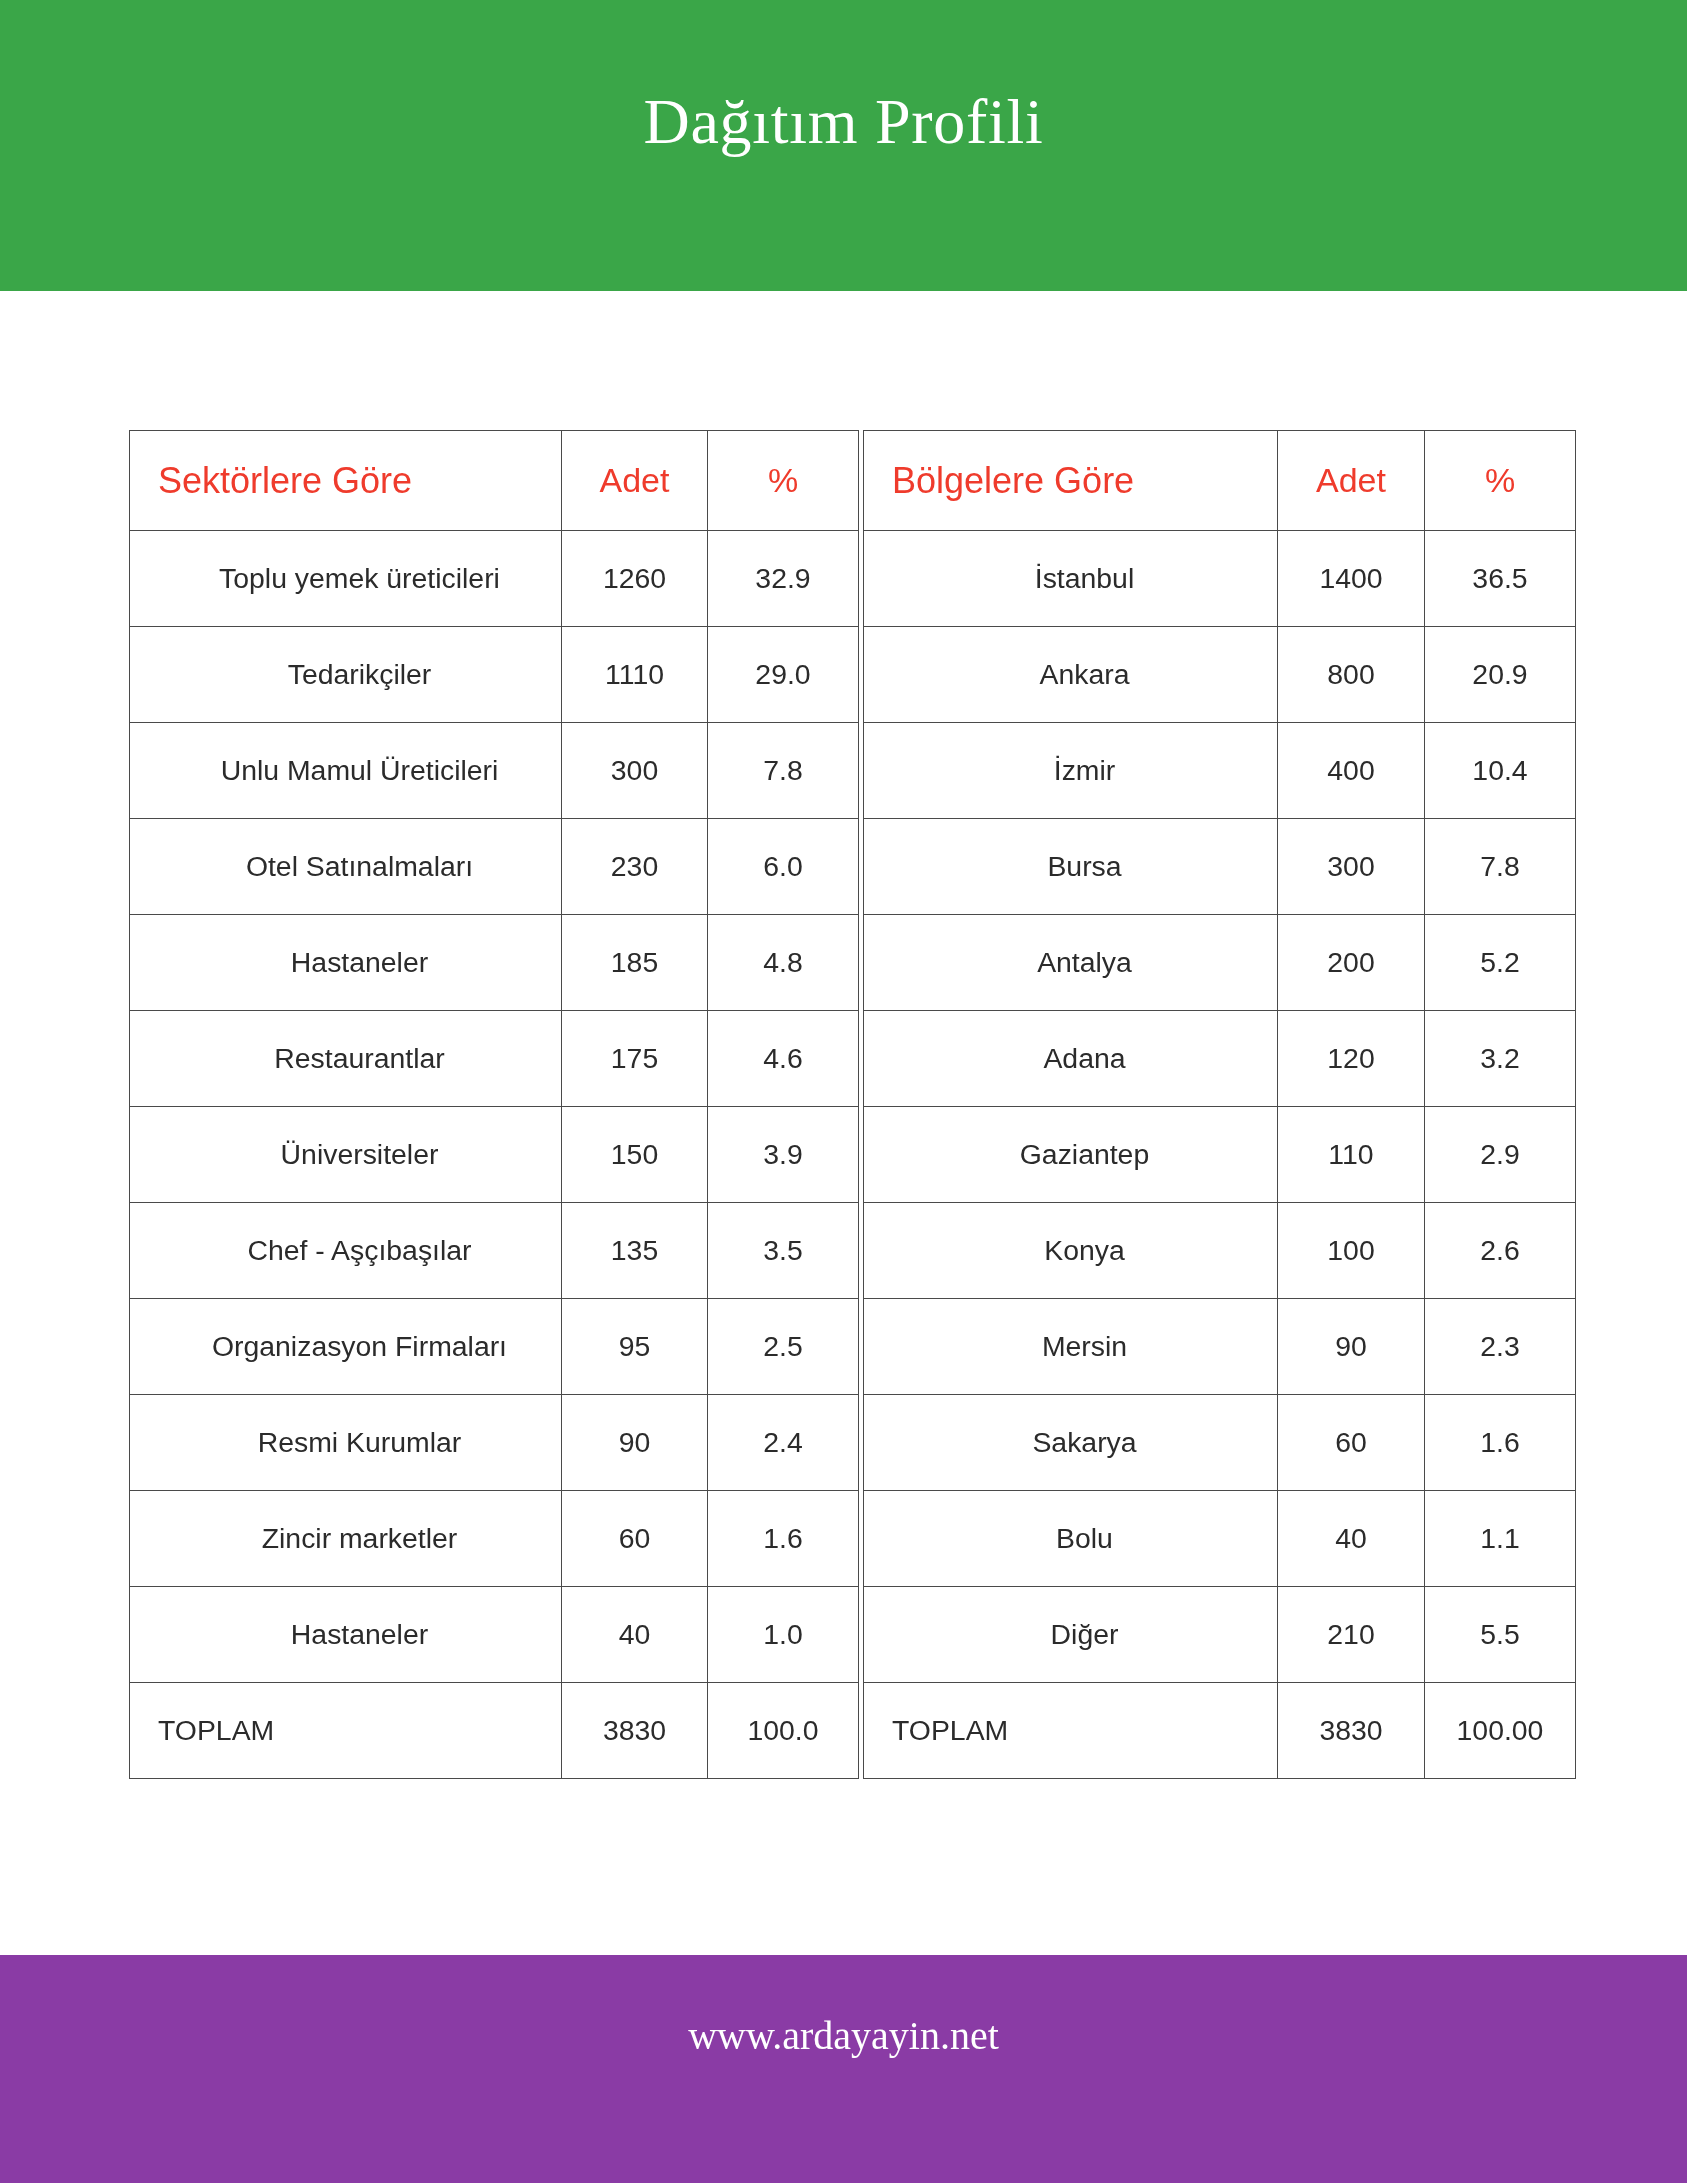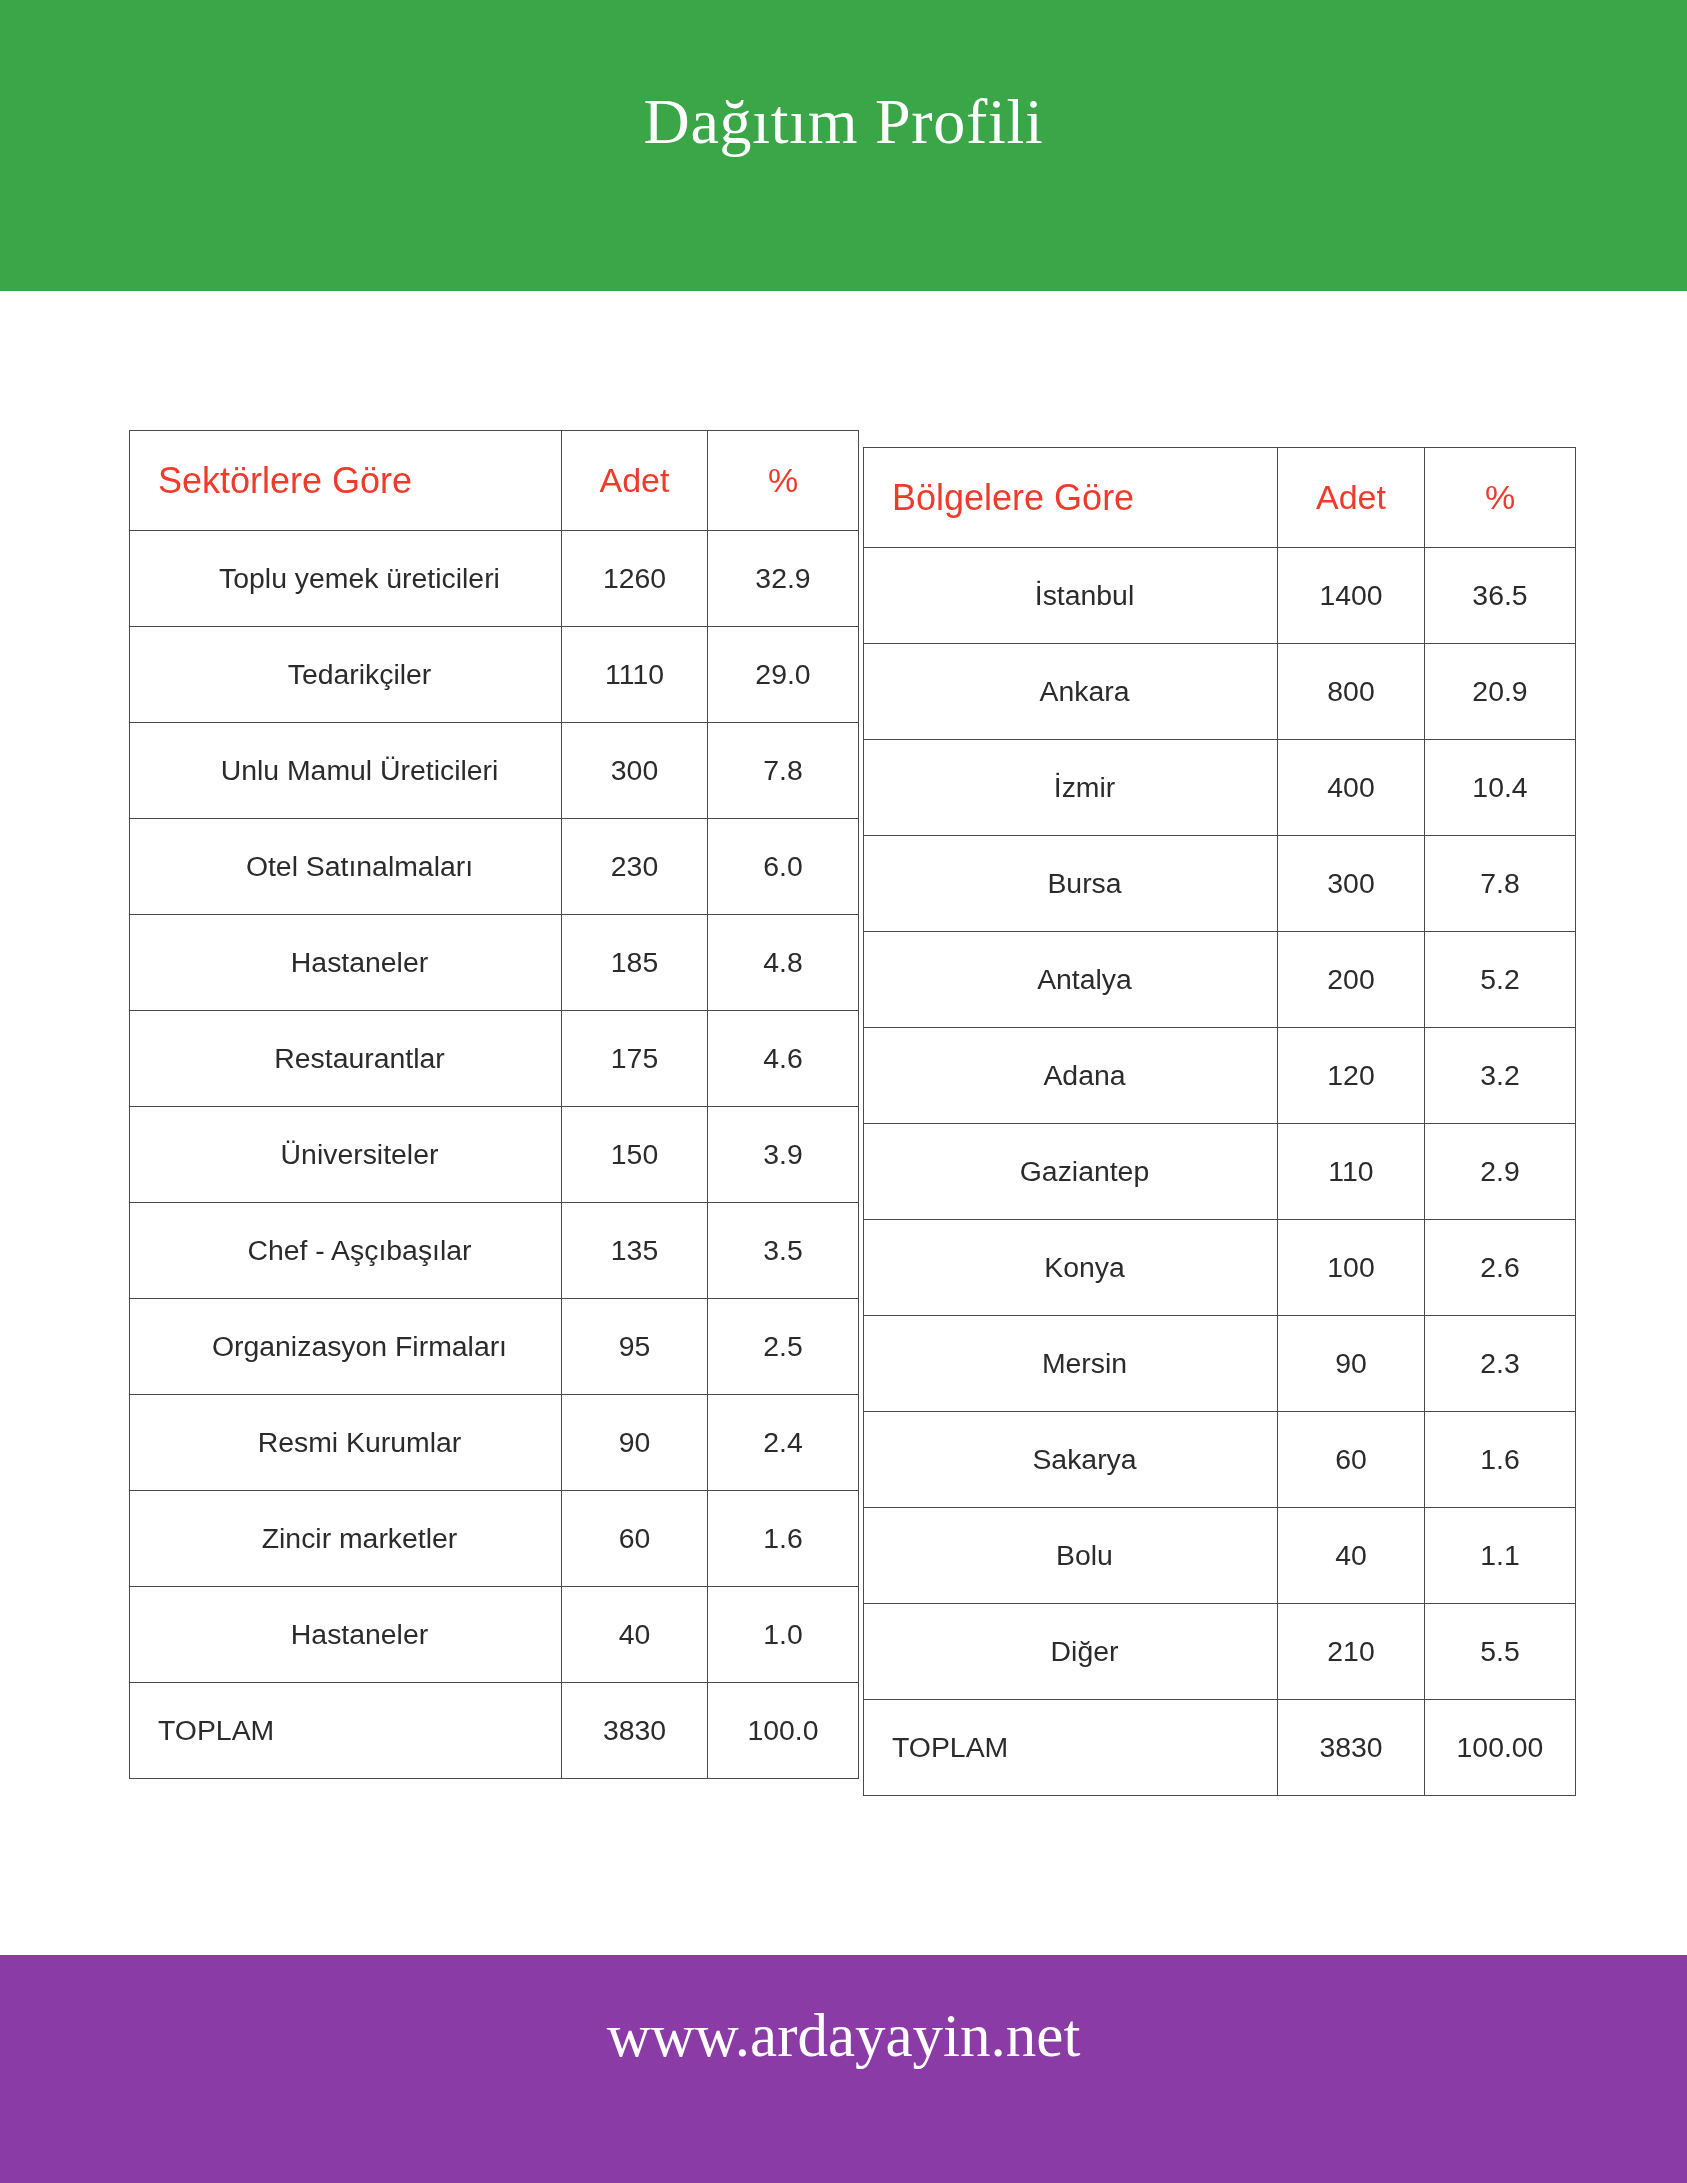--- a/index.html
+++ b/index.html
@@ -49,21 +49,21 @@
   }
 
   .data-table {
     position: absolute;
     top: 0;
     border-collapse: collapse;
     table-layout: fixed;
     background: #ffffff;
   }
   .data-table.left  { left: 97px;  width: 728px; margin-left: 32px; }
-  .data-table.right { left: 863px; width: 712px; margin-top: 17px; }
+  .data-table.right { left: 863px; width: 712px; }
 
   .data-table td,
   .data-table th {
     border: 1.3px solid #4a4a4a;
     padding: 0;
     vertical-align: middle;
     background: #ffffff;
   }
 
   
@@ -126,21 +126,21 @@
     background: #8a3ba5;
   }
   .footer-url {
     position: absolute;
     left: 0;
     top: 46px;
     width: 1687px;
     text-align: center;
     color: #ffffff;
     font-family: "Liberation Serif", serif;
-    font-size: 61px;
+    font-size: 40px;
     font-weight: 400;
     line-height: 69px;
     white-space: nowrap;
   }
 </style>
 </head>
 <body>
 
 <div class="header-band">
   <div class="page-title">Dağıtım Profili</div>

